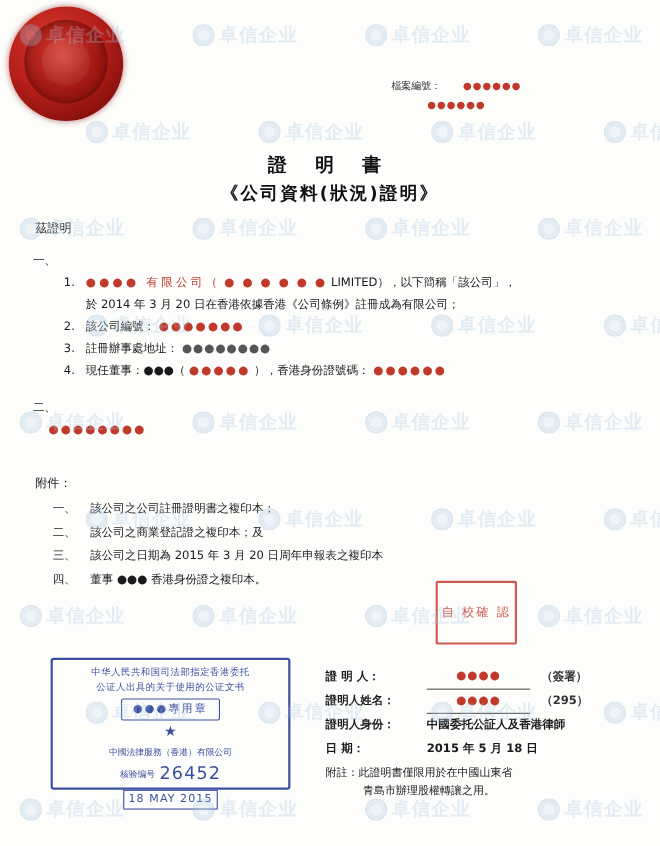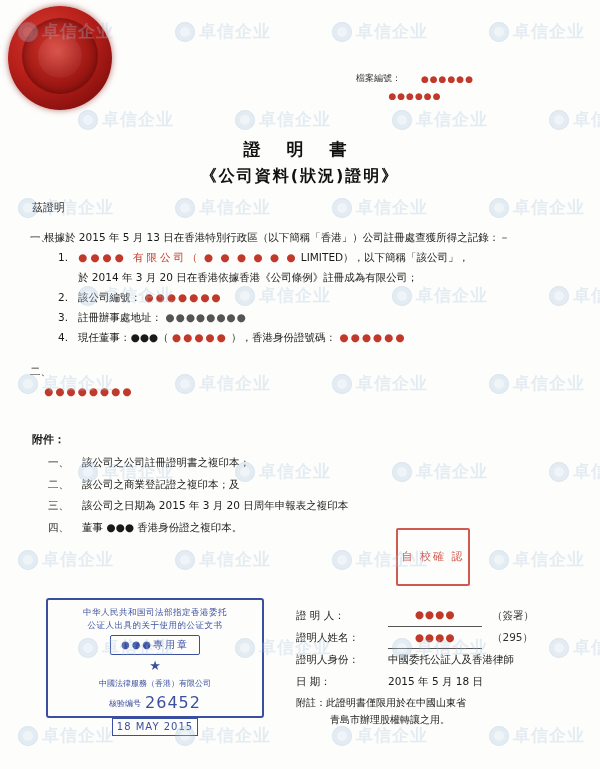--- a/index.html
+++ b/index.html
@@ -98,21 +98,21 @@
   .sub{margin-left:28px;}
   .sub-item{display:flex;}
   .sub-item .num{width:20px;flex:none;}
   .mask{
     color:#c0392b;filter:blur(.7px);letter-spacing:2px;
   }
   .mask-dark{color:#555;filter:blur(.7px);letter-spacing:1px;}
   .dots{letter-spacing:3px;color:#c0392b;filter:blur(.5px);}
 
   
-  #attach-label{position:absolute;left:32px;top:432px;font-size:11px;font-weight:bold;}
+  #attach-label{position:absolute;left:32px;top:432px;font-size:11px;}
   #attach-list{position:absolute;left:48px;top:452px;font-size:10.5px;line-height:2.05;}
   .att-row{display:flex;}
   .att-row .att-num{width:34px;flex:none;}
 
   
   #small-stamp{
     position:absolute;left:396px;top:528px;width:70px;height:54px;
     border:2px solid #d05a50;border-radius:2px;
     color:#d05a50;font-size:11px;line-height:1.5;
     display:flex;align-items:center;justify-content:center;
@@ -137,21 +137,21 @@
   #notary-stamp .ns-star{font-size:13px;margin-top:1px;}
   #notary-stamp .ns-small{font-size:8px;margin-top:2px;}
   #notary-stamp .ns-no{font-size:16px;letter-spacing:1px;margin-top:1px;}
   #notary-stamp .ns-date{
     border:1.5px solid #3b4fa0;display:inline-block;
     padding:0 4px;font-size:10px;margin-top:2px;letter-spacing:1px;
   }
 
   
   #sig-block{
-    position:absolute;left:296px;top:604px;font-size:10.5px;line-height:2.05;
+    position:absolute;left:296px;top:604px;font-size:10.5px;line-height:2.05;font-weight:bold;
   }
   .sig-row{display:flex;align-items:center;}
   .sig-row .sig-label{width:92px;flex:none;}
   .sig-val{
     color:#c0392b;filter:blur(.7px);letter-spacing:1px;
     border-bottom:1px solid #555;padding:0 16px;min-width:62px;text-align:center;
   }
   .sig-suffix{margin-left:10px;color:#333;}
 
   #footnote{
@@ -176,21 +176,20 @@
   </div>
 
   <div id="subtitle">《公司資料(狀況)證明》</div>
   <div id="title">證 明 書</div>
   <div id="intro">茲證明</div>
 
   <div id="body">
 
     <div class="lvl1">
       <span class="bullet">一、</span>
-      <span>根據於 2015 年 5 月 13 日在香港特別行政區（以下簡稱「香港」）公司註冊處查獲所得之記錄：－</span>
     </div>
 
     <div class="sub">
       <div class="sub-item">
         <span class="num">1.</span>
         <span>
           <span class="dots">●●●●  有限公司（</span>
           <span class="mask">●  ●  ●  ●  ●  ●</span>
           <span>LIMITED），以下簡稱「該公司」，</span>
           <br>

